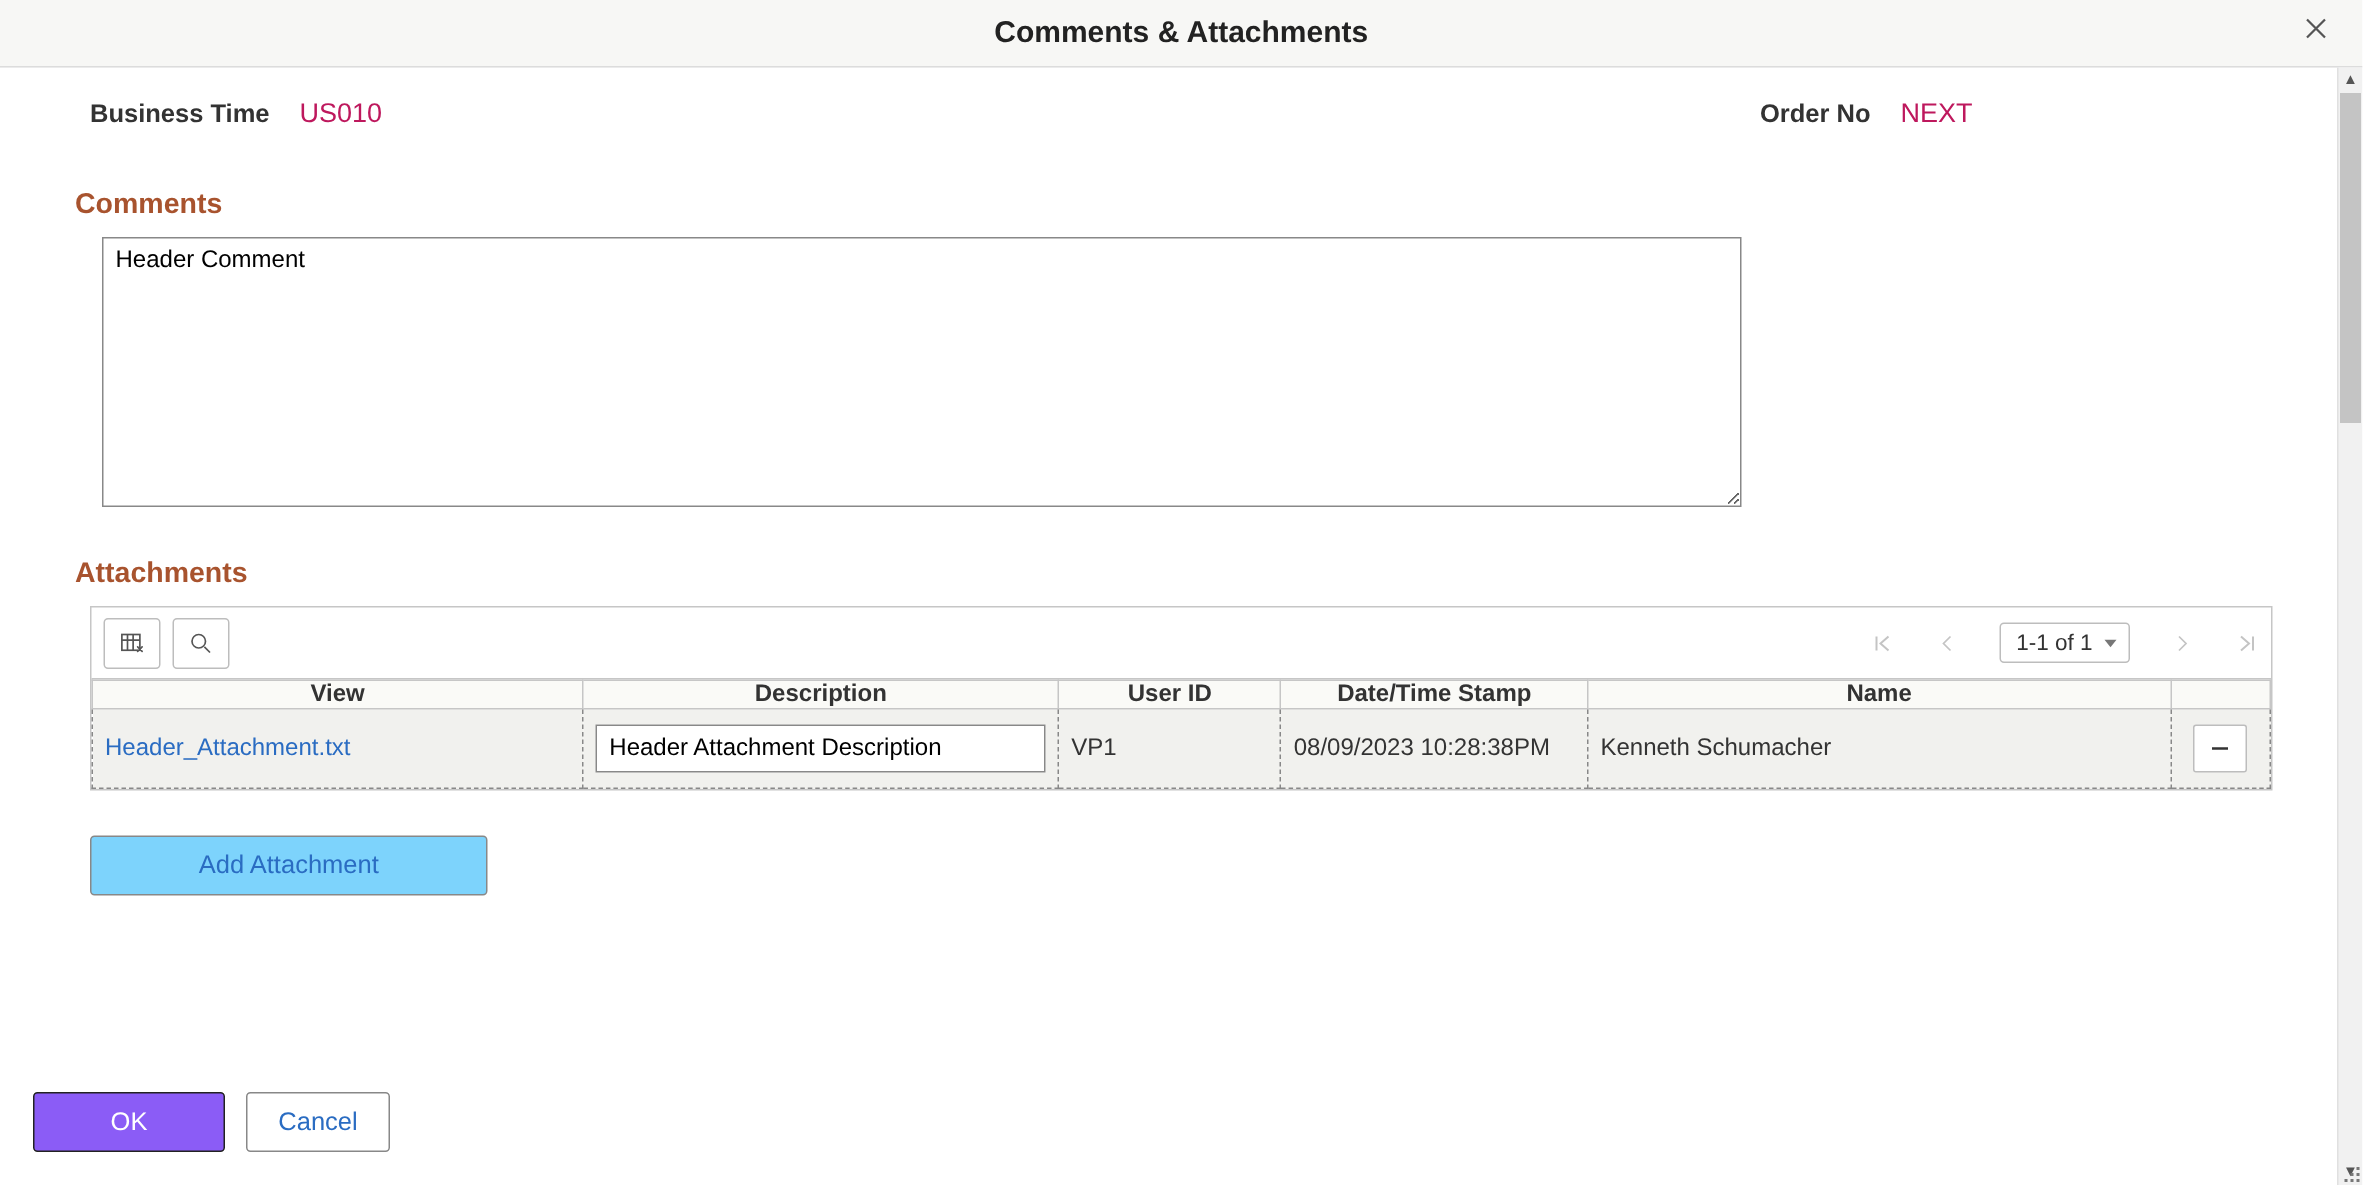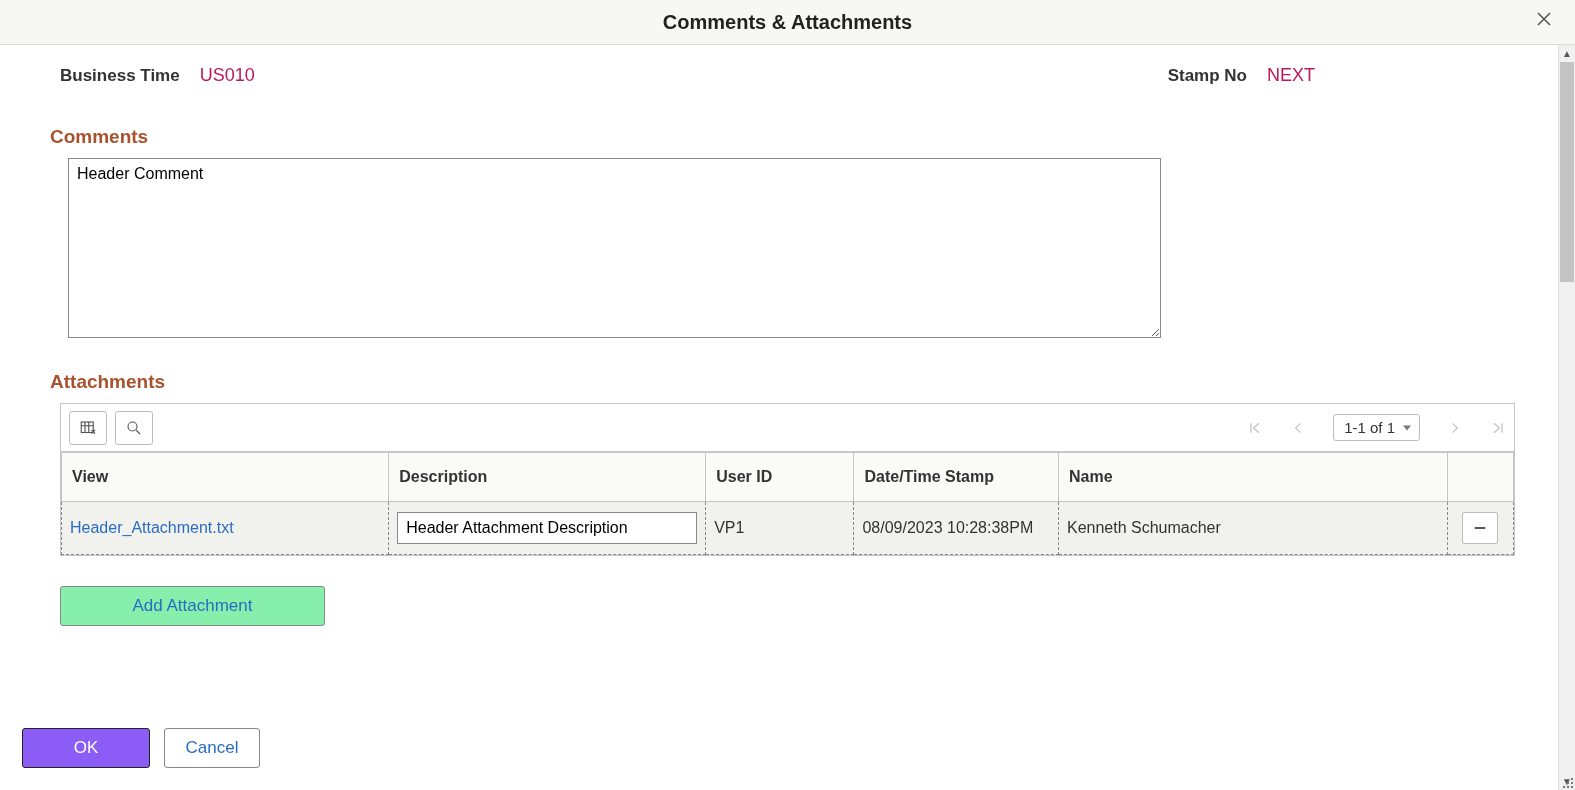--- a/index.html
+++ b/index.html
@@ -131,24 +131,24 @@
     transform: translateY(-50%);
     border-left: 4px solid transparent;
     border-right: 4px solid transparent;
     border-top: 5px solid #777;
   }
   table.attachments {
     width: 100%;
     border-collapse: collapse;
   }
   table.attachments th {
-    text-align: left;
+    text-align: center;
     font-weight: bold;
     font-size: 16px;
-    padding: 15px 10px;
+    padding: 0 10px;
     background: #fafaf7;
     border: 1px solid #c6c6c6;
   }
   table.attachments td {
     padding: 10px 8px;
     border: 1px dashed #888;
     background: #f1f1ee;
     font-size: 16px;
     vertical-align: middle;
   }
@@ -180,21 +180,21 @@
     justify-content: center;
     cursor: pointer;
   }
   .delete-btn svg { width: 16px; height: 16px; stroke: #333; stroke-width: 2.5; }
   .add-btn {
     margin-top: 30px;
     width: 265px;
     height: 40px;
     border: 1px solid #888;
     border-radius: 3px;
-    background: #86efac;
+    background: #7dd3fc;
     color: #2a6cc2;
     font-size: 17px;
     cursor: pointer;
   }
   .footer-btns {
     position: absolute;
     bottom: 22px;
     left: 22px;
     display: flex;
     gap: 14px;
@@ -270,21 +270,21 @@
 </div>
 
 <div class="content">
 
   <div class="info-row">
     <div class="info-left">
       <span class="info-label">Business Time</span>
       <span class="info-value">US010</span>
     </div>
     <div class="info-right">
-      <span class="info-label">Stamp No</span>
+      <span class="info-label">Order No</span>
       <span class="info-value">NEXT</span>
     </div>
   </div>
 
   <div class="section-heading">Comments</div>
   <textarea class="comments" style="">Header Comment</textarea>
 
   <div class="section-heading">Attachments</div>
 
   <div class="grid">

